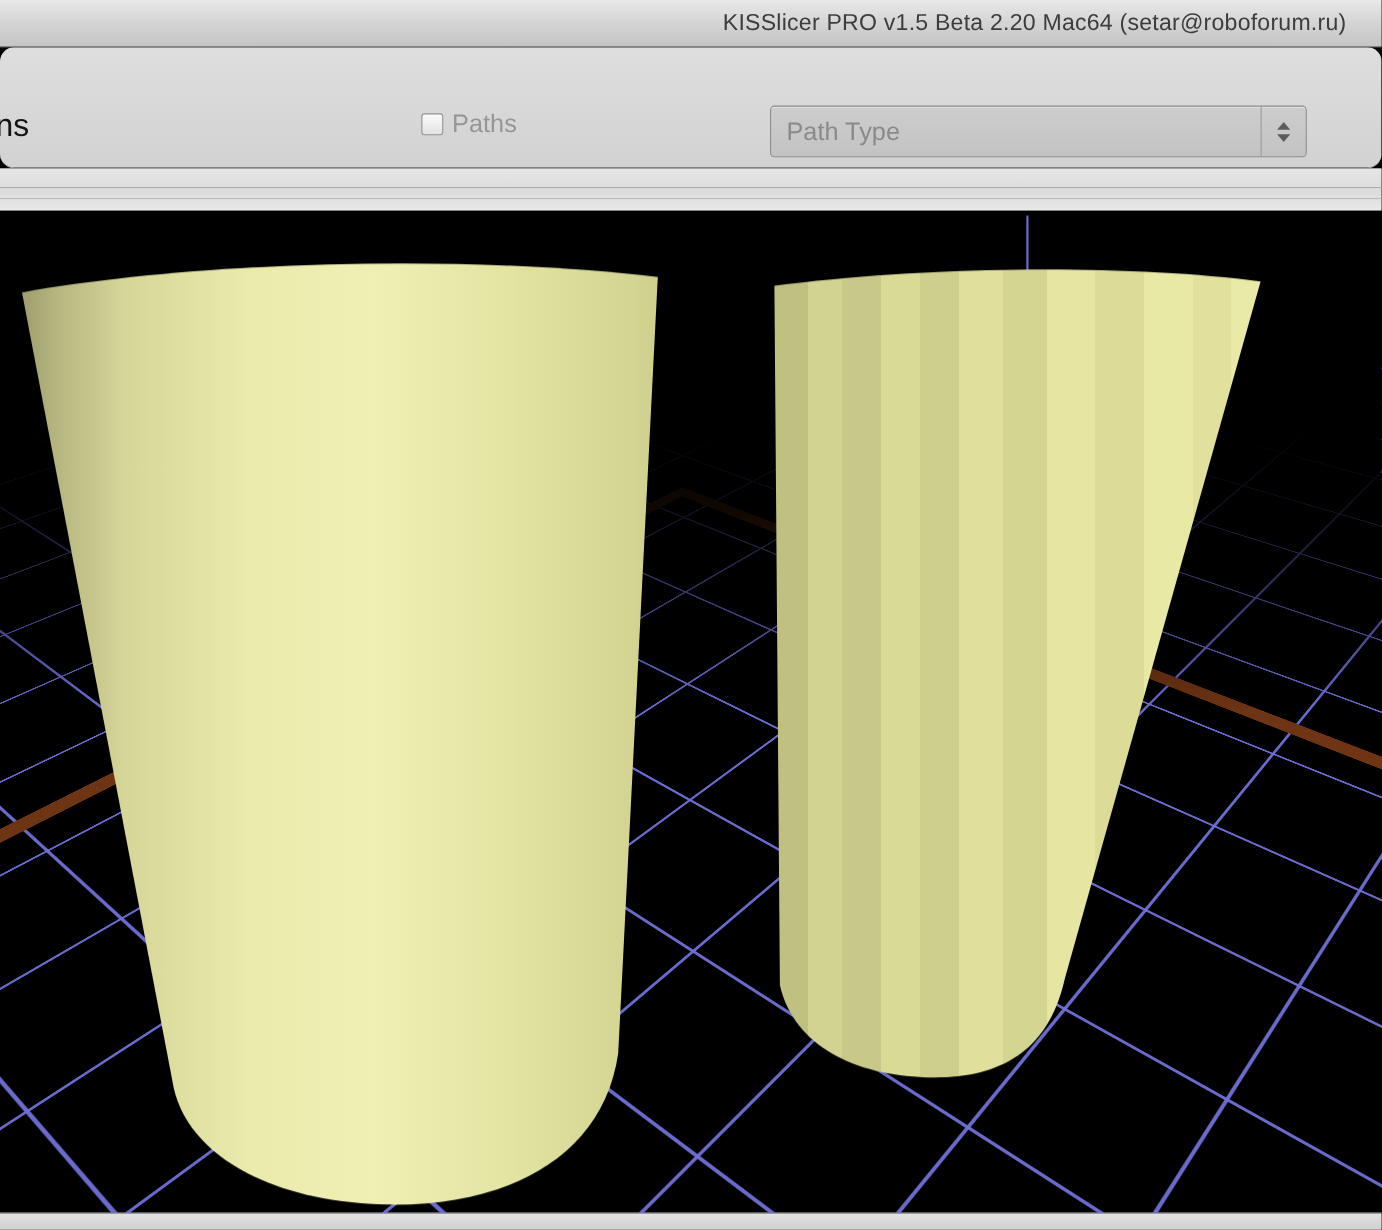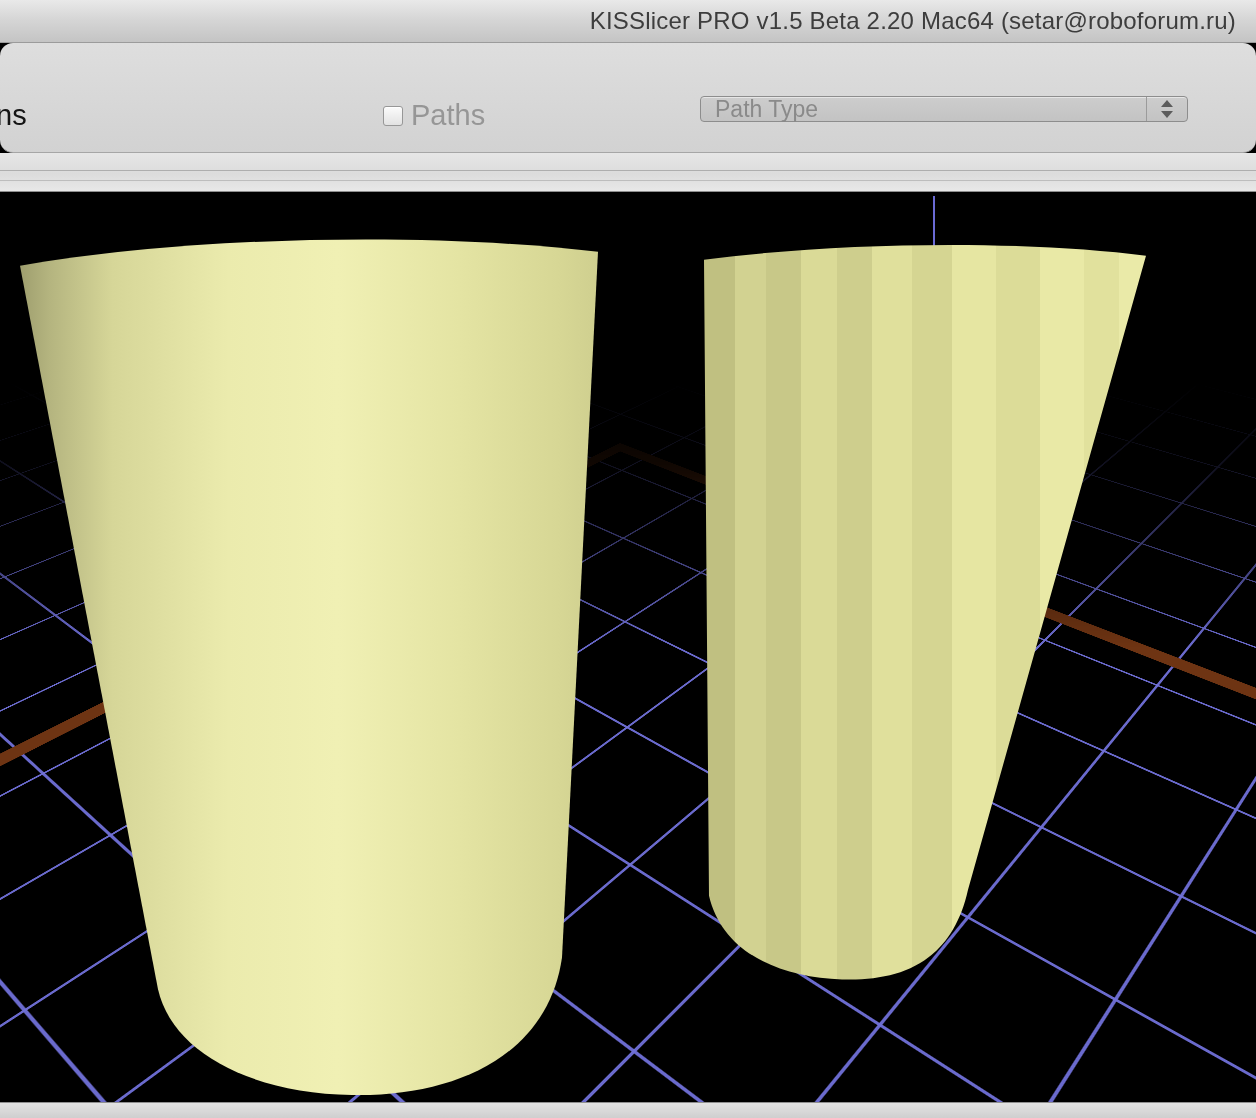--- a/index.html
+++ b/index.html
@@ -11,22 +11,22 @@
   .window{position:absolute;inset:0;display:flex;flex-direction:column;}
 
   
   .titlebar{
     height:42px;flex:0 0 42px;
     background:linear-gradient(180deg,#e9e9e9 0%,#d6d6d6 45%,#c4c4c4 100%);
     border-bottom:1px solid #9b9b9b;
     position:relative;
   }
   .titlebar .title{
-    position:absolute;right:20px;top:0;line-height:42px;
-    font-size:24px;color:#3d3d3d;letter-spacing:0.2px;white-space:nowrap;
+    position:absolute;right:32px;top:0;line-height:42px;
+    font-size:21px;color:#3d3d3d;letter-spacing:0.2px;white-space:nowrap;
   }
 
   
   .toolbar{
     height:109px;flex:0 0 109px;
     background:linear-gradient(180deg,#dedede 0%,#d2d2d2 100%);
     border-bottom:1px solid #a6a6a6;
     position:relative;
     border-radius:13px;
   }
@@ -36,25 +36,25 @@
   }
   .paths-group{
     position:absolute;left:383px;top:104px;transform:translateY(-48px);
     display:flex;align-items:center;gap:8px;cursor:default;
   }
   .checkbox{
     width:18px;height:18px;border:1px solid #979797;border-radius:3px;
     background:linear-gradient(180deg,#fbfbfb,#e2e2e2);
     box-shadow:inset 0 1px 0 #fff;display:inline-block;
   }
-  .paths-label{font-size:29px;color:#969696;}
+  .paths-label{font-size:23px;color:#969696;}
 
   .select{
     position:absolute;left:700px;top:94px;transform:translateY(-41px);
-    width:488px;height:26px;box-sizing:border-box;
+    width:488px;height:47px;box-sizing:border-box;
     background:linear-gradient(180deg,#cdcdcd,#c3c3c3);
     border:1px solid #8d8d8d;border-radius:4px;
     display:flex;align-items:center;
     box-shadow:inset 0 1px 0 rgba(255,255,255,0.5);
   }
   .select-value{flex:1;padding-left:14px;font-size:23px;color:#8a8a8a;}
   .stepper{
     width:40px;height:100%;border-left:1px solid #9b9b9b;
     display:flex;flex-direction:column;align-items:center;justify-content:center;gap:4px;
   }

